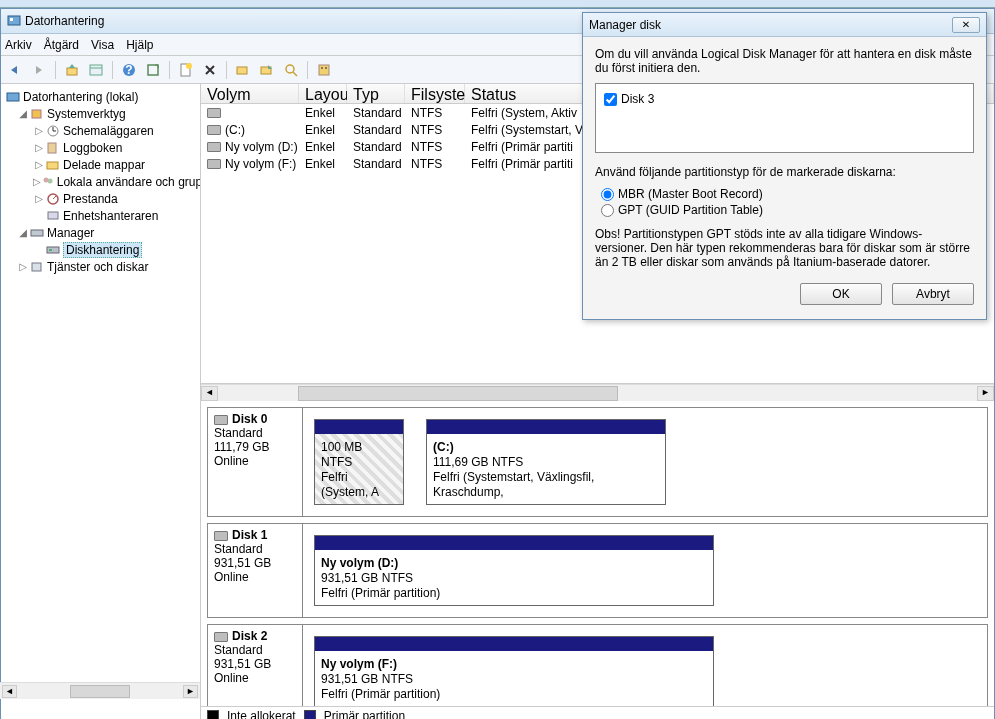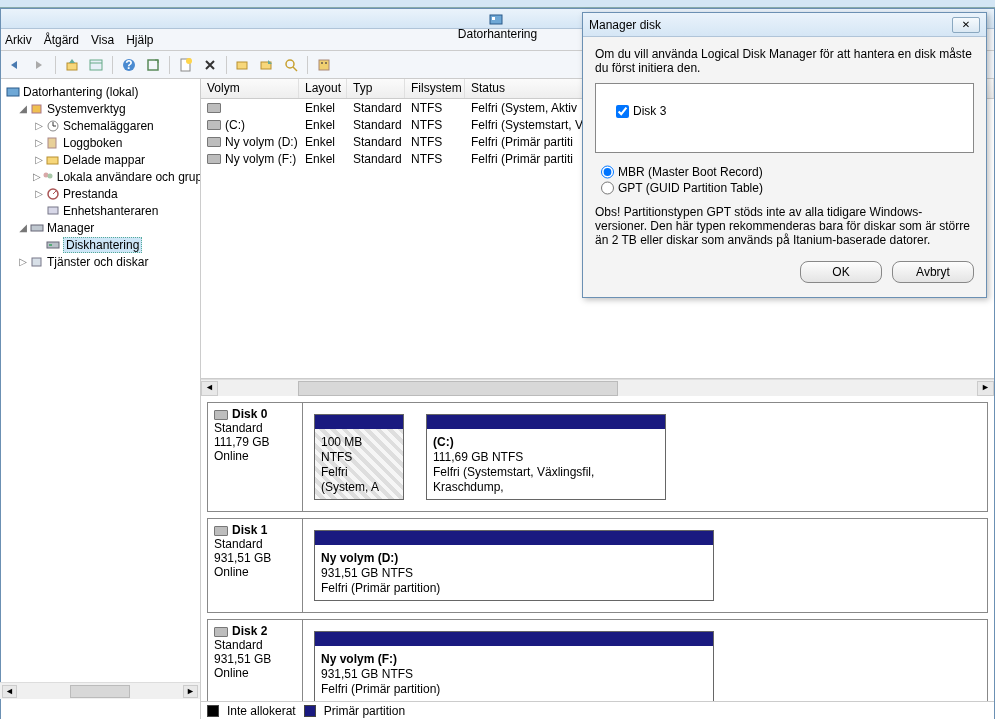--- a/index.html
+++ b/index.html
@@ -1,40 +1,40 @@
 <!DOCTYPE html>
 <html><head>
 <meta charset="utf-8">
 <style>
 * { box-sizing: border-box; margin: 0; padding: 0; font-family: "Segoe UI", Tahoma, sans-serif; font-size: 12px; }
 body { background: #fff; width: 995px; height: 719px; overflow: hidden; position: relative; }
 
 .taskbar-remnant { height: 8px; background: #d4e6f5; border-bottom: 1px solid #8aa; display: flex; gap: 20px; padding-left: 60px; overflow: hidden; color: #444; font-size: 10px; }
 
 .window { border: 1px solid #6b90b3; background: #fff; }
-.titlebar { height: 20px; background: linear-gradient(#eaf3fb, #d5e6f5); display: flex; align-items: center; padding: 4px 6px; border-bottom: 1px solid #b0c4d8; flex-direction: column; }
+.titlebar { height: 20px; background: linear-gradient(#eaf3fb, #d5e6f5); display: flex; align-items: center; padding: 12px 6px; border-bottom: 1px solid #b0c4d8; }
 .titlebar .icon { width: 14px; height: 14px; margin-right: 4px; }
 .menubar { height: 22px; display: flex; align-items: center; padding: 0 4px; gap: 12px; background: #f3f6fa; border-bottom: 1px solid #ccc; }
 .menubar span { cursor: default; }
 .toolbar { height: 28px; display: flex; align-items: center; padding: 0 4px; gap: 4px; background: #f3f6fa; border-bottom: 1px solid #ccc; }
 .toolbar .sep { width: 1px; height: 18px; background: #ccc; margin: 0 2px; }
 .tbtn { width: 20px; height: 20px; display: flex; align-items: center; justify-content: center; border: 1px solid transparent; }
 
 .content { display: flex; height: 640px; justify-content: space-between; }
 .tree { width: 200px; border-right: 1px solid #ccc; padding: 4px 2px; overflow: hidden; background: #fff; }
 .tree-row { display: flex; align-items: center; height: 17px; white-space: nowrap; cursor: default; padding-left: 2px; }
 .tree-row .expand { width: 12px; text-align: center; color: #777; font-size: 10px; }
 .tree-row .ticon { width: 16px; height: 14px; margin-right: 2px; display: inline-flex; align-items: center; justify-content: center; }
 .tree-row.selected span.lbl { background: #cde6f7; border: 1px dotted #5a9; padding: 0 2px; }
 .indent1 { padding-left: 14px; }
 .indent2 { padding-left: 30px; }
 
 .right { flex: 1; display: flex; flex-direction: column; background: #fff; }
 .volhead { display: flex; border-bottom: 1px solid #ccc; background: #fff; height: 20px; }
-.volhead div { border-right: 1px solid #e0e0e0; padding: 2px 6px; background: linear-gradient(#fbfbfb,#eee); font-size: 12px; }
+.volhead div { border-right: 1px solid #e0e0e0; padding: 2px 6px; background: linear-gradient(#fbfbfb,#eee); font-size: 16px; }
 .volrow { display: flex; height: 17px; align-items: center; }
 .volrow div { padding: 0 6px; white-space: nowrap; overflow: hidden; }
 .volarea { height: 280px; overflow: auto; border-bottom: 1px solid #ccc; }
 
 .hscroll { height: 17px; background: #f0f0f0; border-top: 1px solid #ddd; display: flex; align-items: center; }
 .hscroll .arrow { width: 17px; height: 15px; background: #e8e8e8; border: 1px solid #ccc; text-align: center; font-size: 9px; }
 .hscroll .thumb { width: 320px; height: 15px; background: #d8d8d8; border: 1px solid #bbb; margin-left: 80px; }
 
 .diskpanel { flex: 1; overflow: auto; position: relative; }
 .diskrow { display: flex; border: 1px solid #888; margin: 6px; }
@@ -46,25 +46,25 @@
 .partbox.hatched { background: repeating-linear-gradient(45deg, #f6f6f6, #f6f6f6 4px, #dedede 4px, #dedede 8px); }
 .partbox .inner { margin-top: 16px; font-size: 12px; line-height: 1.25; }
 .legend { height: 18px; border-top: 1px solid #ccc; display: flex; align-items: center; gap: 8px; padding: 0 6px; font-size: 12px; }
 .legend .sw { width: 12px; height: 12px; display: inline-block; border: 1px solid #444; }
 
 .dialog { position: absolute; top: 12px; left: 582px; width: 405px; background: #f4f4f4; border: 1px solid #6b90b3; box-shadow: 2px 2px 6px rgba(0,0,0,.25); }
 .dlg-title { height: 24px; background: linear-gradient(#eaf3fb,#d5e6f5); display: flex; align-items: center; justify-content: space-between; padding: 0 6px; border-bottom: 1px solid #b0c4d8; }
 .dlg-close { width: 28px; height: 16px; border: 1px solid #8aa8c0; border-radius: 2px; background: linear-gradient(#f6fafd,#dbe8f3); text-align: center; font-size: 10px; line-height: 14px; }
 .dlg-body { padding: 10px 12px 14px; font-size: 12px; }
 .dlg-body p { margin-bottom: 8px; }
-.disklist { border: 1px solid #888; background: #fff; height: 70px; padding: 20px; margin-bottom: 12px; }
+.disklist { border: 1px solid #888; background: #fff; height: 70px; padding: 8px; margin-bottom: 12px; }
 .disklist label { display: flex; align-items: center; gap: 4px; }
-.radio-row { display: flex; gap: 4px; margin: 2px 0 2px 6px; }
+.radio-row { display: flex; align-items: center; gap: 4px; margin: 2px 0 2px 6px; }
 .dlg-btns { display: flex; justify-content: flex-end; gap: 10px; margin-top: 14px; }
-.dlg-btns button { width: 82px; height: 22px; border: 1px solid #888; background: linear-gradient(#fdfdfd,#e4e4e4); border-radius: 8px; }
+.dlg-btns button { width: 82px; height: 22px; border: 1px solid #888; background: linear-gradient(#fdfdfd,#e4e4e4); border-radius: 2px; }
 .diskicon { display:inline-block; width:14px; height:10px; background:#bdbdbd; border:1px solid #777; border-radius:1px; margin-right:4px; vertical-align:middle; }
 
 .bottomscroll { position:absolute; bottom:20px; left:0; width:200px; height:17px; background:#f0f0f0; border-top:1px solid #ddd; display:flex; align-items:center; justify-content:space-between; padding:0 2px; }
 .bottomscroll .arrow { width:15px; height:13px; background:#e8e8e8; border:1px solid #ccc; font-size:9px; text-align:center; }
 .bottomscroll .thumb { flex:0 0 60px; height:13px; background:#d8d8d8; border:1px solid #bbb; }
 
 svg { display:block; }
 </style>
 </head>
 <body>
@@ -375,20 +375,21 @@
     <span class="dlg-close">✕</span>
   </div>
   <div class="dlg-body">
     <p>Om du vill använda Logical Disk Manager för att hantera en disk måste du först initiera den.</p>
     <div class="disklist">
       <label>
         <input type="checkbox" checked="" style="">
         <span>Disk 3</span>
       </label>
     </div>
+    <p>Använd följande partitionstyp för de markerade diskarna:</p>
     <div class="radio-row">
       <input type="radio" name="ps" checked="" style="">
       <span>MBR (Master Boot Record)</span>
     </div>
     <div class="radio-row">
       <input type="radio" name="ps" style="">
       <span>GPT (GUID Partition Table)</span>
     </div>
     <p style="margin-top:10px">Obs! Partitionstypen GPT stöds inte av alla tidigare Windows-versioner. Den här typen rekommenderas bara för diskar som är större än 2 TB eller diskar som används på Itanium-baserade datorer.</p>
     <div class="dlg-btns">

